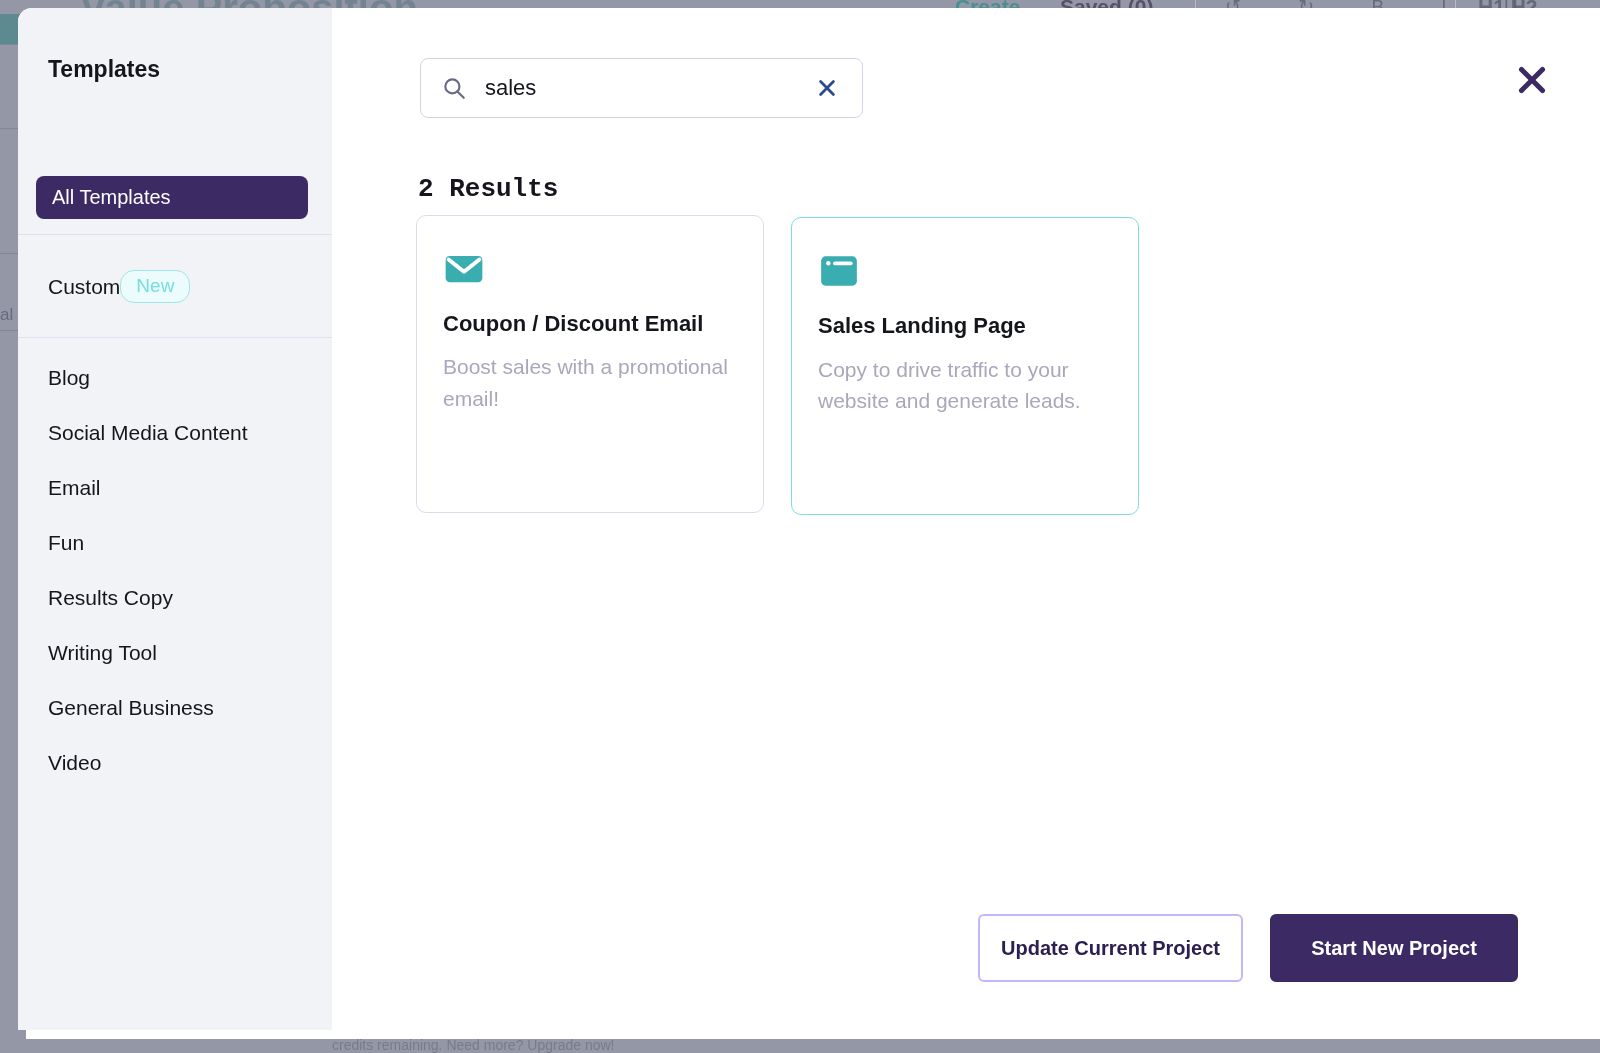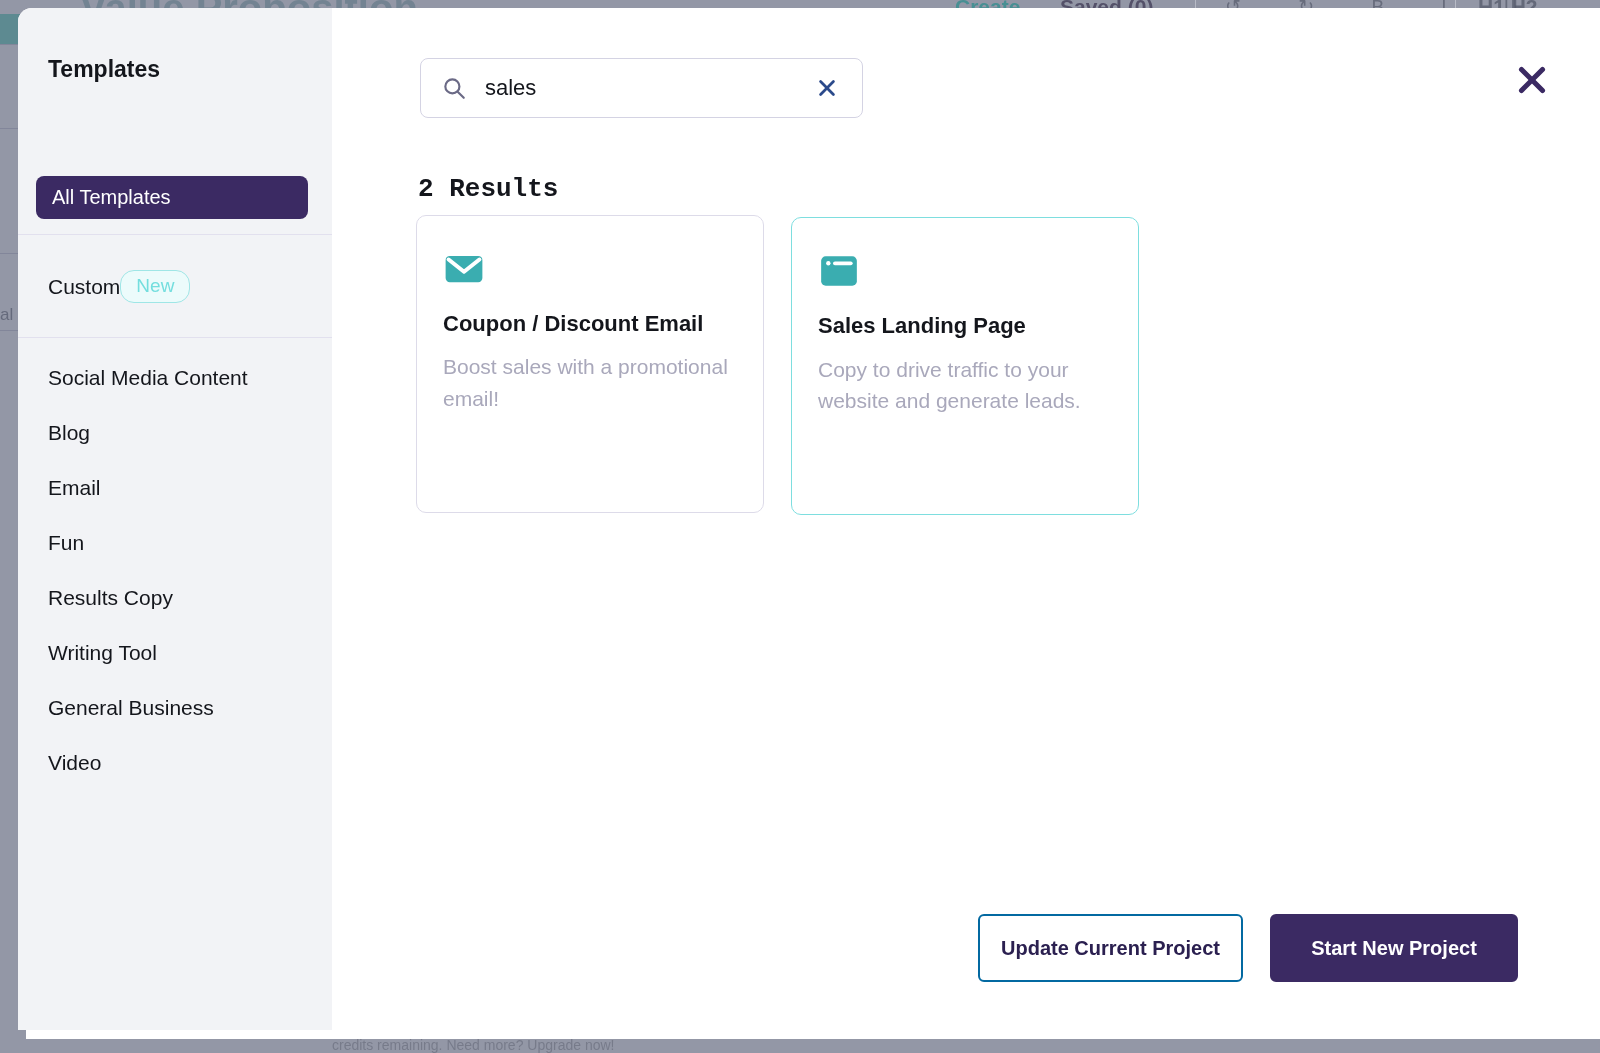--- a/index.html
+++ b/index.html
@@ -174,21 +174,21 @@
     display: flex; gap: 27px;
   }
   .btn {
     border-radius: 6px; font-size: 20px; font-weight: 700;
     cursor: pointer; height: 68px;
     display: flex; align-items: center; justify-content: center;
     font-family: "Liberation Sans", sans-serif;
   }
   .btn-outline {
     width: 265px; background: #ffffff;
-    border: 2px solid #0369a1; color: #2b2050;
+    border: 2px solid #c4b5fd; color: #2b2050;
   }
   .btn-filled {
     width: 248px; background: #3b2a63;
     border: 2px solid #3b2a63; color: #ffffff;
   }
 
   .close-btn {
     position: absolute; right: 44px; top: 48px;
     background: none; border: none; cursor: pointer;
     display: flex; padding: 6px;
@@ -234,24 +234,24 @@
 
     <div class="custom-row">
       <span class="custom-label">Custom</span>
       <span class="new-badge">New</span>
     </div>
 
     <div class="divider d2"></div>
 
     <nav class="cat-list" id="cat-list">
         <div class="cat-item">
+          <span>Blog</span>
+        </div>
+        <div class="cat-item">
           <span>Social Media Content</span>
-        </div>
-        <div class="cat-item">
-          <span>Blog</span>
         </div>
         <div class="cat-item">
           <span>Email</span>
         </div>
         <div class="cat-item">
           <span>Fun</span>
         </div>
         <div class="cat-item">
           <span>Results Copy</span>
         </div>

